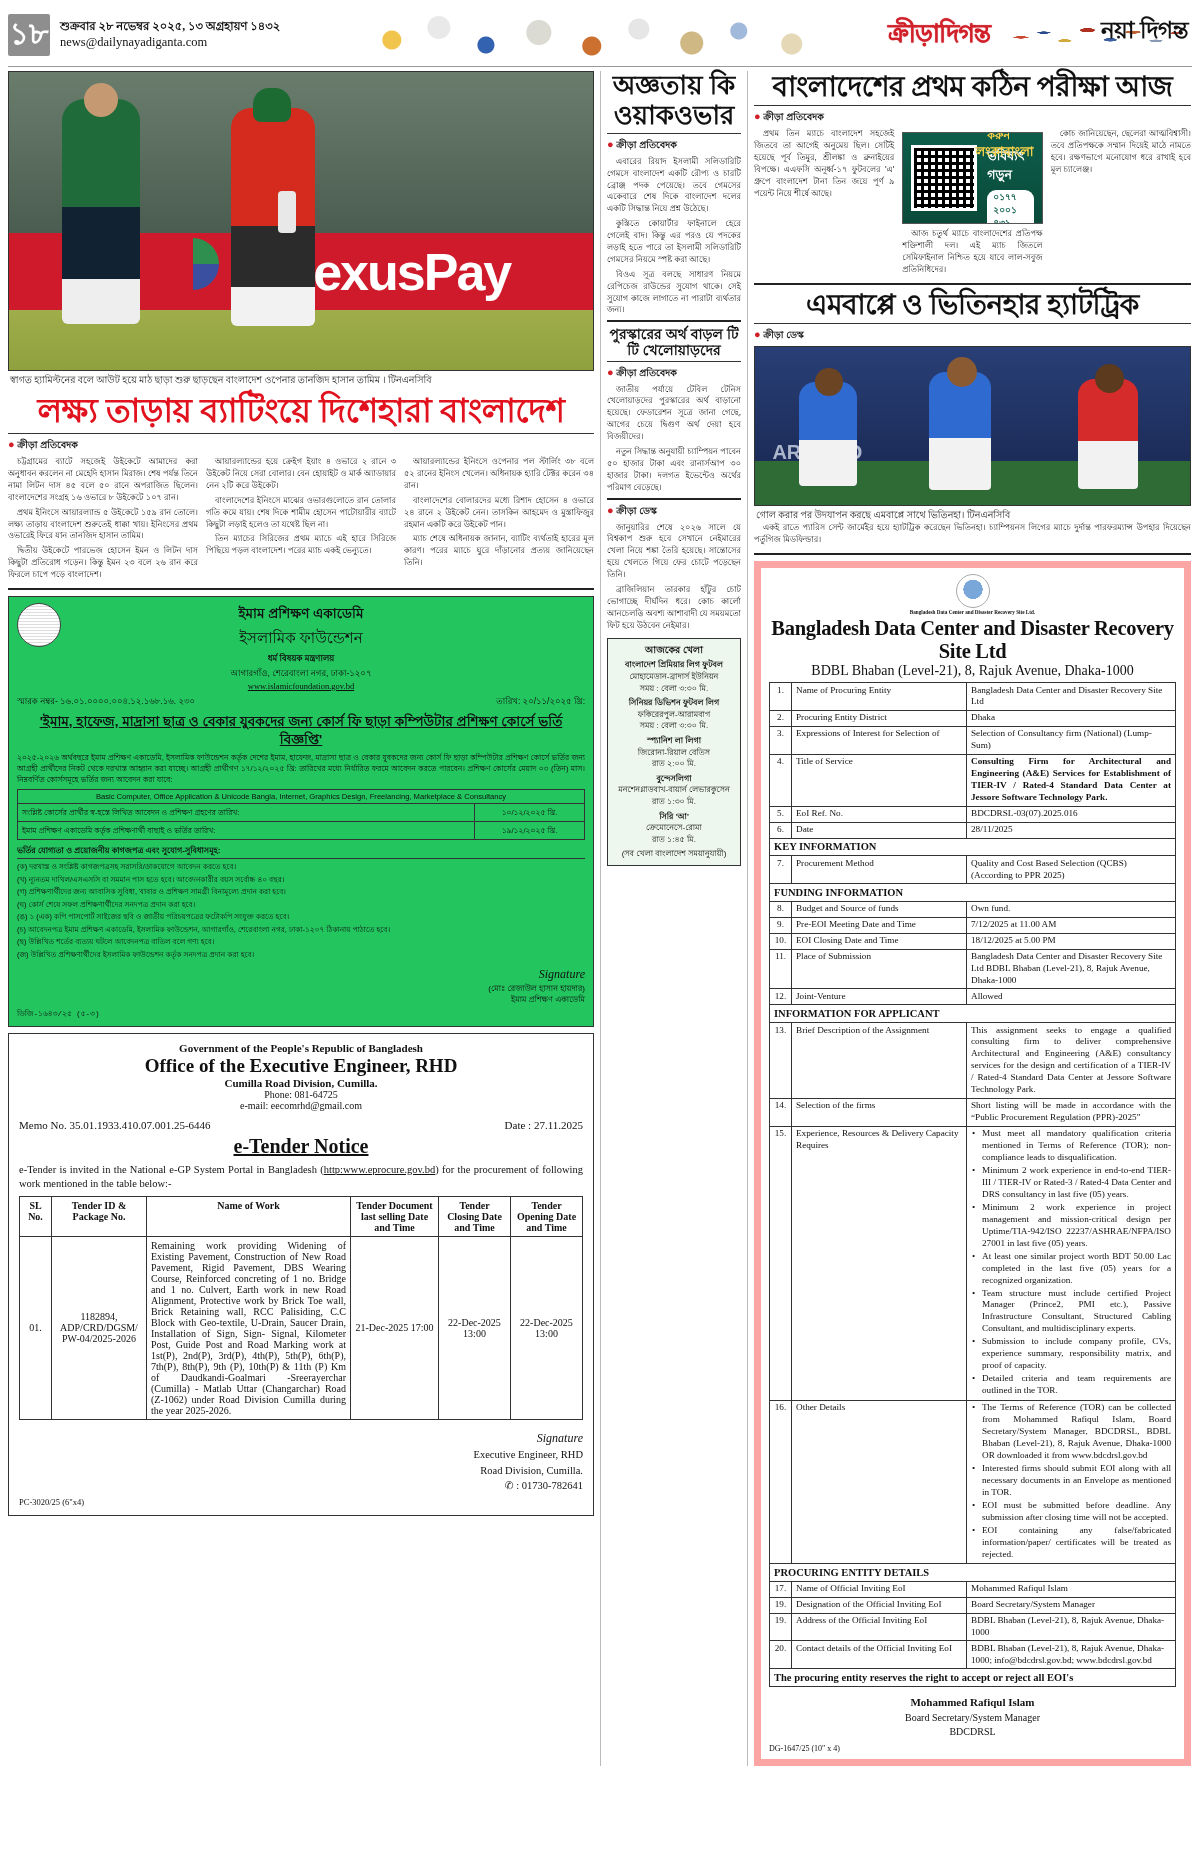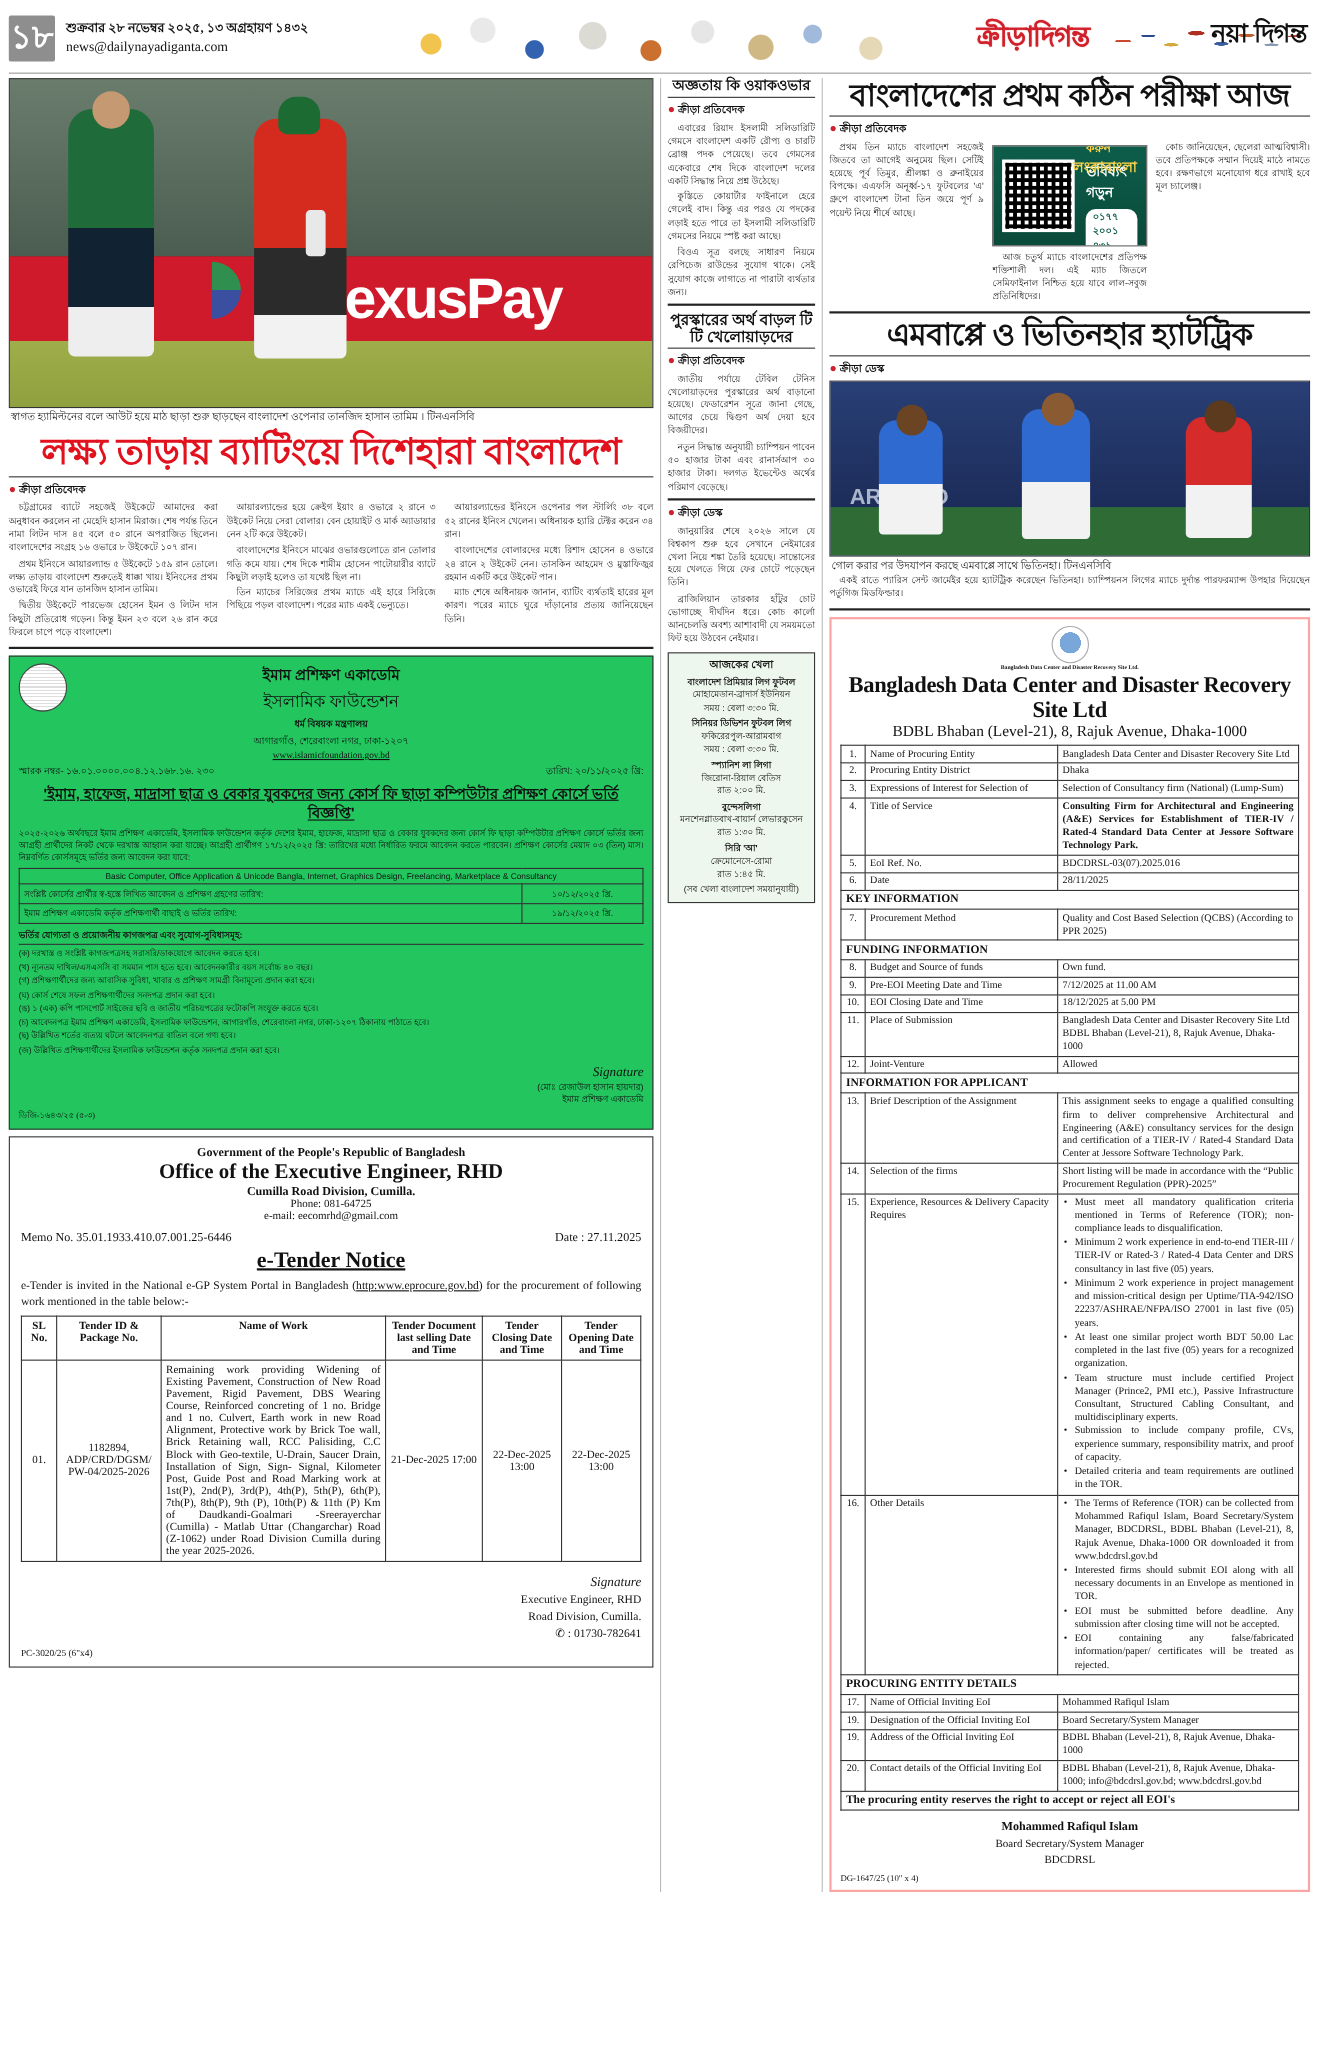--- a/index.html
+++ b/index.html
@@ -130,21 +130,21 @@
   .byline {
     font-size:9.5px; font-weight:bold; font-family:"Liberation Sans", sans-serif;
     margin:2px 0 3px;
   }
   .byline .dot { color:#d0202a; font-size:11px; }
   .hd-bn {
     font-family:"Liberation Sans", sans-serif; font-weight:bold;
     text-align:center; color:#111; line-height:1.15;
   }
   .hd-lg { font-size:28px; letter-spacing:-.5px; }
-  .hd-md { font-size:13px; }
+  .hd-md { font-size:26px; }
   .hd-sm { font-size:14px; }
 
   
   .photo-foot {
     width:100%; height:160px; border:1px solid #333; position:relative; overflow:hidden;
     background:linear-gradient(#1f4aa0,#16327a);
   }
   .pf-crowd { position:absolute; inset:0 0 28% 0; background:linear-gradient(#2a3d6e,#1d2a52); opacity:.85; }
   .pf-grass { position:absolute; left:0; right:0; bottom:0; height:28%; background:#2e6b35; }
   .pf-p1 { position:absolute; left:10%; top:22%; width:58px; height:104px; background:linear-gradient(#2f6ad0 0 56%,#f2f2f2 56% 100%); border-radius:16px 16px 4px 4px; }
@@ -191,21 +191,21 @@
     text-align:center; font-family:"Liberation Sans", sans-serif; font-weight:bold;
     font-size:13.5px; line-height:1.35; margin:4px 0 4px; text-decoration:underline;
   }
   .if-body { font-size:7.6px; line-height:1.4; text-align:justify; font-family:"Liberation Sans", sans-serif; }
   .if-table { width:100%; border-collapse:collapse; font-size:7.6px; font-family:"Liberation Sans", sans-serif; margin:4px 0; }
   .if-table td { border:1px solid #333; padding:2px 4px; }
   .if-sub { font-size:8px; font-weight:bold; font-family:"Liberation Sans", sans-serif; border-bottom:1px solid #333; padding-bottom:1px; margin:3px 0; }
   .if-list { font-size:7.4px; line-height:1.42; font-family:"Liberation Sans", sans-serif; }
   .if-list div { margin-bottom:2px; display:flex; gap:3px; }
   .if-sign { text-align:right; font-size:8px; font-family:"Liberation Sans", sans-serif; margin-top:6px; line-height:1.4; }
-  .if-code { font-size:7.5px; margin-top:2px; font-family:Liberation Serif, serif; }
+  .if-code { font-size:7.5px; margin-top:2px; font-family:Liberation Mono, monospace; }
 
   
   .sched { border:1px solid #333; background:#eef7ee; padding:5px 6px; font-family:"Liberation Sans", sans-serif; }
   .sched .h { text-align:center; font-size:9.5px; font-weight:bold; line-height:1.35; }
   .sched .r { font-size:8px; text-align:center; line-height:1.45; margin-top:3px; }
   .sched .b { font-weight:bold; }
 
   
   .rhd { border:1px solid #333; padding:8px 10px; margin-top:6px; font-family:"Liberation Serif", serif; }
   .rhd .g1 { text-align:center; font-size:11px; font-weight:bold; }
@@ -218,21 +218,21 @@
   .rhd .intro u { text-decoration:underline; }
   .t-tender { width:100%; border-collapse:collapse; font-size:10px; margin-top:5px; }
   .t-tender th, .t-tender td { border:1px solid #333; padding:3px 4px; vertical-align:top; }
   .t-tender th { text-align:center; font-weight:bold; }
   .t-tender td.c { text-align:center; vertical-align:middle; }
   .t-tender td.j { text-align:justify; }
   .rhd-sign { text-align:right; font-size:10.5px; margin-top:10px; line-height:1.45; }
   .rhd-foot { font-size:8.5px; margin-top:4px; }
 
   
-  .bd { border:2px solid #fca5a5; padding:6px 8px; margin-top:6px; font-family:"Liberation Serif", serif; }
+  .bd { border:7px solid #fca5a5; padding:6px 8px; margin-top:6px; font-family:"Liberation Serif", serif; }
   .bd-logo { width:34px; height:34px; margin:0 auto; border-radius:50%;
     background:radial-gradient(circle at 50% 45%, #7aa7d9 0 40%, #fff 41% 100%); border:1px solid #aaa; }
   .bd-logocap { text-align:center; font-size:5.2px; font-weight:bold; line-height:1.25; margin-top:1px; }
   .bd-h1 { text-align:center; font-size:20.5px; font-weight:bold; margin-top:2px; letter-spacing:-.3px; }
   .bd-h2 { text-align:center; font-size:14px; margin-bottom:3px; }
   .t-bd { width:100%; border-collapse:collapse; font-size:9.2px; }
   .t-bd td { border:1px solid #333; padding:1.5px 4px; vertical-align:top; line-height:1.3; }
   .t-bd td.n { width:22px; text-align:center; }
   .t-bd td.k { width:175px; }
   .t-bd td.span { font-weight:bold; font-size:10.5px; }

